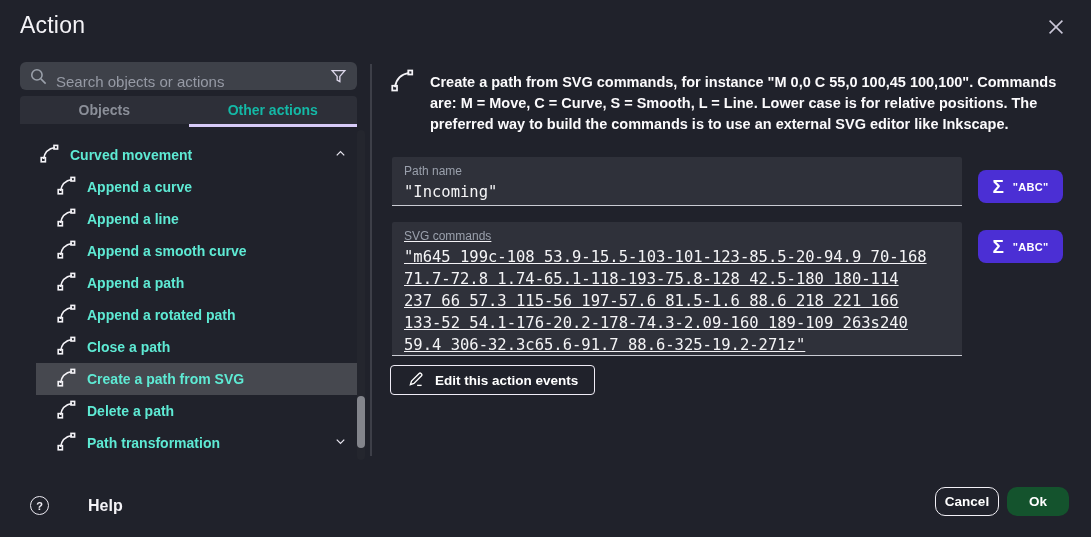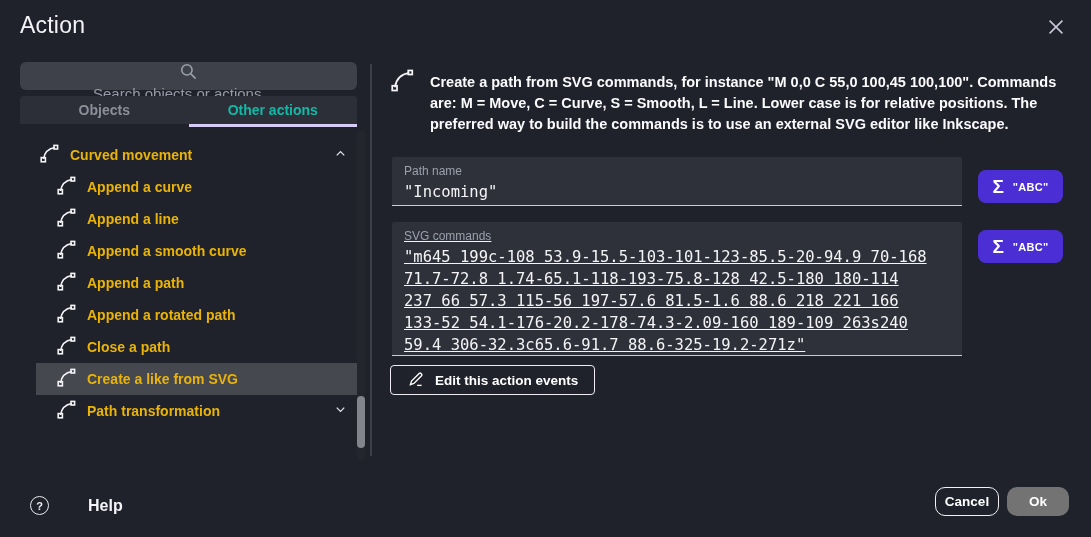--- a/index.html
+++ b/index.html
@@ -8,39 +8,39 @@
   .dialog {
     position:relative; width:1091px; height:537px;
     background:#20222b; color:#f4f3f7; overflow:hidden;
   }
   
   .title { position:absolute; left:20px; top:12px; font-size:23px; font-weight:normal; letter-spacing:.2px; }
   .close-btn { position:absolute; right:24px; top:16px; width:22px; height:22px; cursor:pointer; }
   
   .search-bar {
     position:absolute; left:20px; top:62px; width:337px; height:28px;
-    background:#3e4149; border-radius:6px; display:flex; align-items:center; padding:0 9px;flex-direction:column;
+    background:#3e4149; border-radius:6px; display:flex; align-items:flex-end; padding:0 9px;
   }
   .search-input {
     flex:1; background:transparent; border:none; outline:none; color:#e9e8ee;
     font-size:15px; font-family:"Liberation Sans", sans-serif; margin-left:8px;
   }
   .search-input::placeholder { color:#969aa5; }
   .tab-bar {
     position:absolute; left:20px; top:96px; width:337px; height:28px;
     background:#2d2f38; border-radius:4px 4px 0 0; display:flex;
   }
   .tab { flex:1; display:flex; align-items:center; justify-content:center;
     font-size:14px; font-weight:bold; color:#8b8f99; cursor:pointer; position:relative; }
   .tab.active { color:#14b8a6; }
   .tab.active .tab-underline { position:absolute; left:0; right:0; bottom:-3px; height:3px; background:#d7cbf8; }
   .action-list { position:absolute; left:36px; top:139px; width:322px; }
   .row {
     height:32px; display:flex; align-items:center; cursor:pointer;
-    padding-left:2px; padding-right:10px; font-size:14px; font-weight:600; color:#eab308;
+    padding-left:2px; padding-right:10px; font-size:14px; font-weight:600; color:#5eead4;
   }
   .row.child { padding-left:19px; }
   .row.selected { background:#46484f; }
   .row .curve-icon { flex:0 0 auto; margin-right:8px; }
   .row .row-label { flex:1; white-space:nowrap; overflow:hidden; }
   .row .chev { flex:0 0 auto; }
   
   .scroll-track { position:absolute; left:357px; top:130px; width:8px; height:330px; background:#24262e; border-radius:4px; }
   .scroll-thumb { position:absolute; left:357px; top:396px; width:8px; height:52px; background:#83858c; border-radius:4px; cursor:pointer; }
   .v-divider { position:absolute; left:370px; top:64px; width:2px; height:392px; background:#3d3f48; }
@@ -85,21 +85,21 @@
     display:flex; align-items:center; justify-content:center; font-size:11px; font-weight:bold; color:#eceaf2;
   }
   .help-label { font-size:16px; font-weight:bold; color:#f4f3f7;margin-left:28px; }
   .cancel-btn {
     position:absolute; left:935px; bottom:21px; width:64px; height:29px;
     background:transparent; border:1.5px solid #f2f0f6; border-radius:10px; color:#ffffff;
     font-size:13.5px; font-weight:bold; font-family:"Liberation Sans", sans-serif; cursor:pointer;
   }
   .ok-btn {
     position:absolute; left:1007px; bottom:21px; width:62px; height:29px;
-    background:#737373; border:none; border-radius:10px; color:#ffffff;
+    background:#14532d; border:none; border-radius:10px; color:#ffffff;
     font-size:13.5px; font-weight:bold; font-family:"Liberation Sans", sans-serif; cursor:pointer;
   }
 </style>
 </head>
 <body>
 
 <div class="dialog">
 
   <div class="title">Action</div>
 
@@ -219,23 +219,33 @@
     </div>
 
     <div class="row child selected">
       <span class="curve-icon">
         <svg width="24" height="24" viewBox="0 0 24 24" fill="none" stroke="#f4f3f7" stroke-width="1.6">
             <path d="M5.5 17 C6.5 10.5 10.5 6.5 17 5.5"></path>
             <rect x="3.2" y="15.6" width="4.2" height="4.2"></rect>
             <rect x="16" y="3.4" width="3.6" height="3.6"></rect>
           </svg>
       </span>
-      <span class="row-label">Create a like from SVG</span>
-    </div>
-
+      <span class="row-label">Create a path from SVG</span>
+    </div>
+
+    <div class="row child">
+      <span class="curve-icon">
+        <svg width="24" height="24" viewBox="0 0 24 24" fill="none" stroke="#f4f3f7" stroke-width="1.6">
+            <path d="M5.5 17 C6.5 10.5 10.5 6.5 17 5.5"></path>
+            <rect x="3.2" y="15.6" width="4.2" height="4.2"></rect>
+            <rect x="16" y="3.4" width="3.6" height="3.6"></rect>
+          </svg>
+      </span>
+      <span class="row-label">Delete a path</span>
+    </div>
 
     <div class="row child">
       <span class="curve-icon">
         <svg width="24" height="24" viewBox="0 0 24 24" fill="none" stroke="#f4f3f7" stroke-width="1.6">
             <path d="M5.5 17 C6.5 10.5 10.5 6.5 17 5.5"></path>
             <rect x="3.2" y="15.6" width="4.2" height="4.2"></rect>
             <rect x="16" y="3.4" width="3.6" height="3.6"></rect>
           </svg>
       </span>
       <span class="row-label">Path transformation</span>

